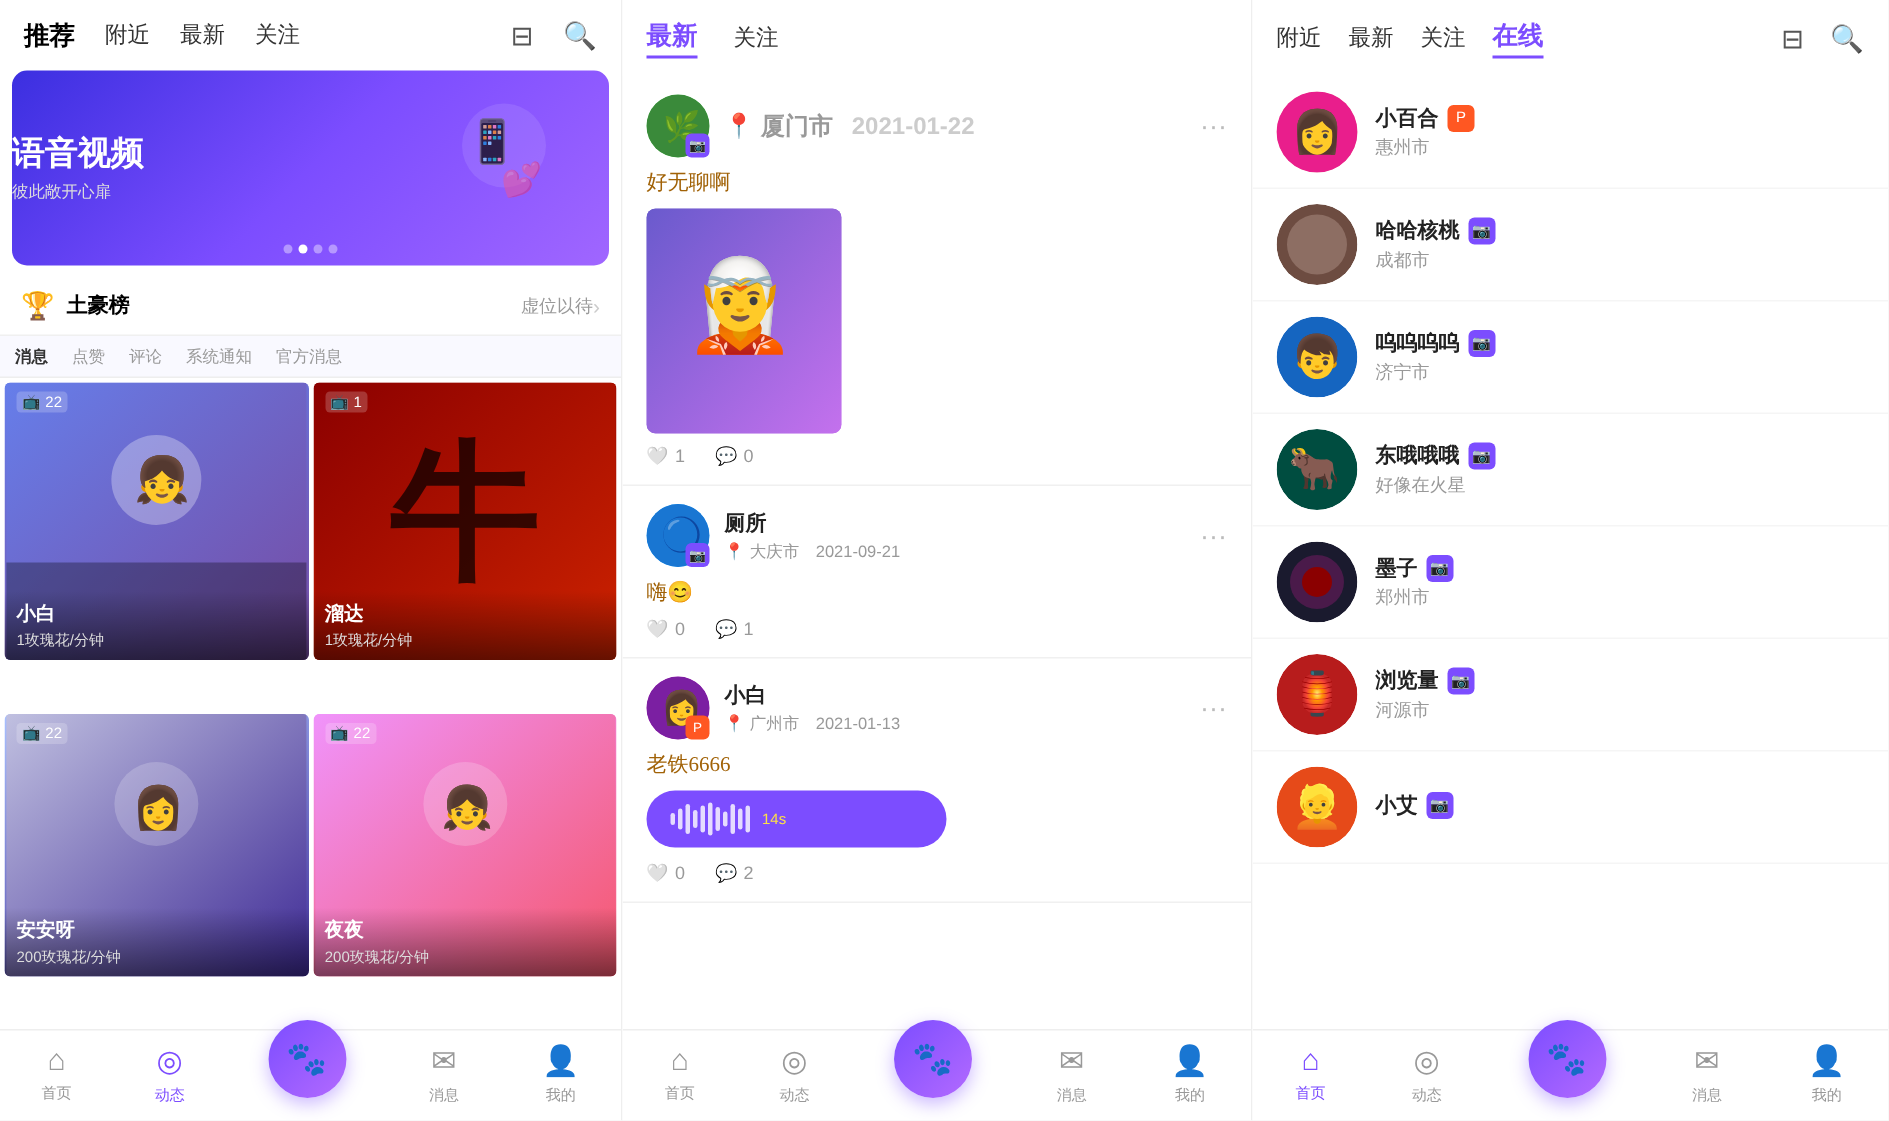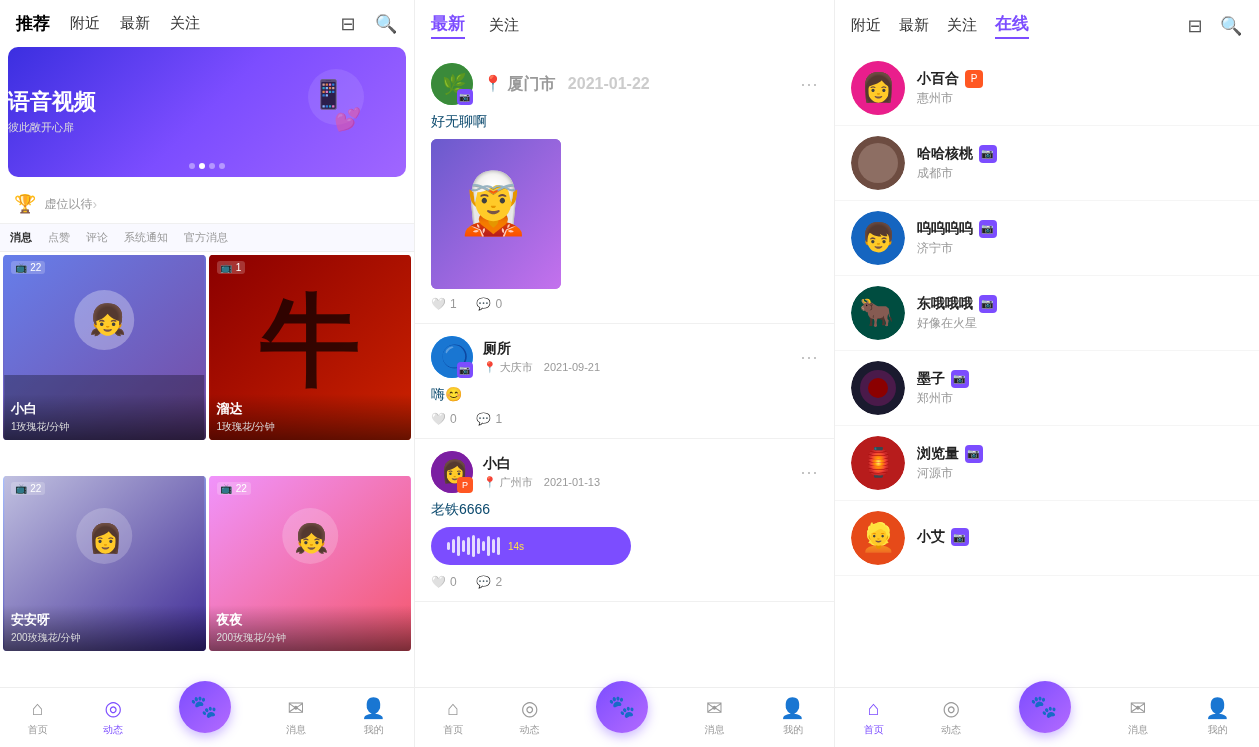--- a/index.html
+++ b/index.html
@@ -247,21 +247,21 @@
       align-items: center;
       justify-content: center;
       font-size: 9px;
       color: #fff;
     }
     .avatar-badge.orange { background: #ff5722; }
     .feed-info { flex: 1; }
     .feed-name { font-size: 14px; font-weight: 600; color: #222; }
     .feed-meta { font-size: 11px; color: #999; margin-top: 2px; }
     .feed-more { color: #bbb; font-size: 18px; cursor: pointer; }
-    .feed-text { font-size: 14px; color: #0c4a6e; margin-bottom: 8px; }
+    .feed-text { font-size: 14px; color: #a16207; margin-bottom: 8px; font-family: Liberation Serif, serif; }
     .feed-image {
       width: 130px; height: 150px;
       border-radius: 6px;
       background: linear-gradient(135deg, #6a5acd, #c471ed);
       overflow: hidden;
       margin-bottom: 8px;
     }
     .feed-actions {
       display: flex;
       gap: 20px;
@@ -418,20 +418,21 @@
     <div class="banner-dots">
       <div class="dot"></div>
       <div class="dot active"></div>
       <div class="dot"></div>
       <div class="dot"></div>
     </div>
   </div>
 
   <div class="ranking-bar">
     <span class="trophy-icon">🏆</span>
+    <span class="ranking-title">土豪榜</span>
     <span class="ranking-sub">虚位以待</span>
     <span class="ranking-arrow"> ›</span>
   </div>
 
   <div class="msg-row">
     <span style="color:#333;font-size:11px;font-weight:600">消息</span>
     <span style="color:#999;font-size:11px">点赞</span>
     <span style="color:#999;font-size:11px">评论</span>
     <span style="color:#999;font-size:11px">系统通知</span>
     <span style="color:#999;font-size:11px">官方消息</span>

